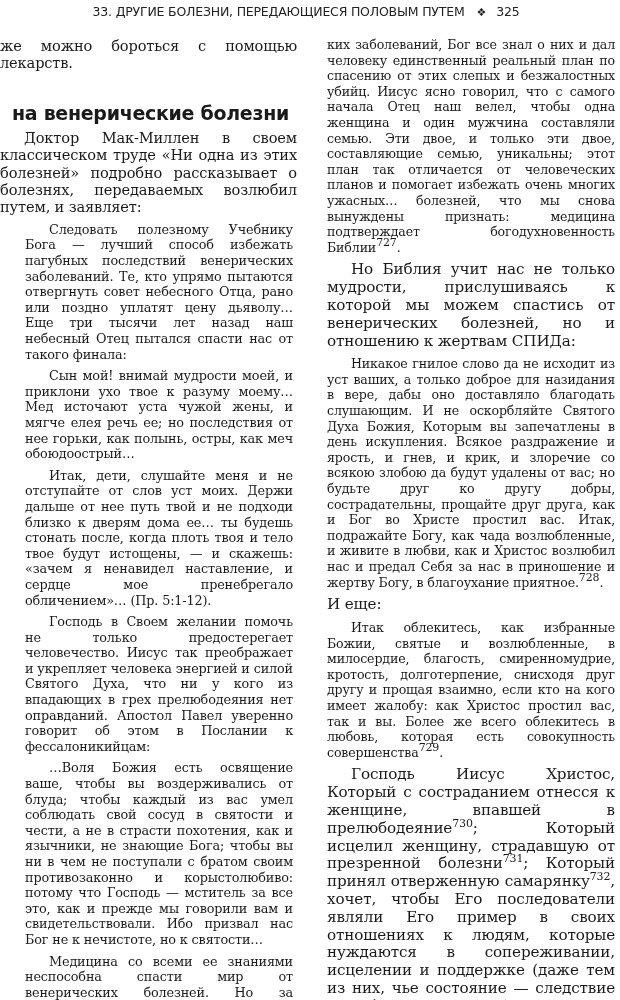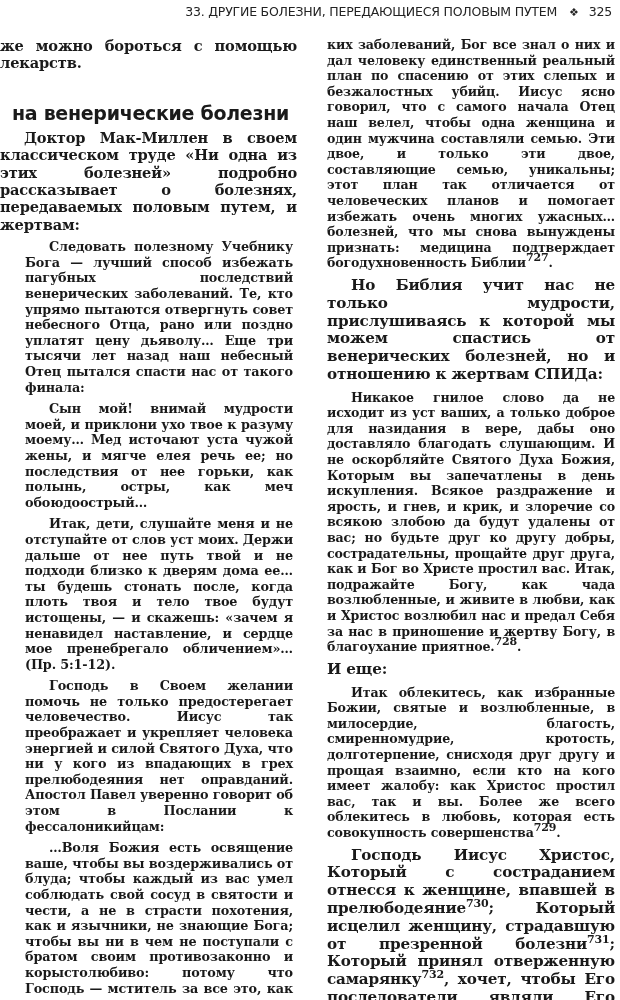--- a/index.html
+++ b/index.html
@@ -3,33 +3,33 @@
 <meta charset="utf-8">
 <style>
   html, body { margin: 0; padding: 0; }
   body {
     width: 620px; height: 1000px; overflow: hidden;
     background: #ffffff; color: #1a1a1a;
     position: relative;
   }
   .header {
     position: absolute; top: 4px; right: 8px; left: 0;
-    text-align: right;
+    text-align: center;
     font-family: "DejaVu Sans", sans-serif;
     font-size: 12.5px; letter-spacing: -0.2px; color: #222;
     white-space: nowrap;
   }
   .header .sep { margin: 0 10px 0 12px; font-size: 11px; }
   .col {
     position: absolute; top: 37px;
     font-family: "DejaVu Serif", serif;
   }
   .col.left { left: 0px; width: 297px; }
   .col.right { left: 327px; width: 288px; }
-  .col p { margin: 0; text-align: justify; hyphens: manual; font-weight: bold; }
+  .col p { margin: 0; text-align: justify; hyphens: manual; }
   .body-text { font-size: 14.6px; line-height: 17.4px; letter-spacing: -0.15px; }
   .body-text.big { font-size: 15.2px; line-height: 17.8px; }
   .indent { text-indent: 24px; }
   .quote {
     font-size: 12.8px; line-height: 15.6px; letter-spacing: -0.15px;
     margin-left: 25px !important; margin-right: 4px !important;
   }
   .quote.r { margin-left: 0 !important; margin-right: 0 !important; font-size: 12.6px; }
   .quote.indent { text-indent: 24px; }
   .gap { height: 6px; }
@@ -46,21 +46,21 @@
 <div class="header">
   <span>33. ДРУГИЕ БОЛЕЗНИ, ПЕРЕДАЮЩИЕСЯ ПОЛОВЫМ ПУТЕМ</span><span class="sep">❖</span><span>325</span>
 </div>
 
 <div class="col left">
   <p class="body-text">же можно бороться с помощью лекарств.</p>
   <p class="heading">
     <br>
     <span>на венерические болезни</span>
   </p>
-  <p class="body-text indent">Доктор Мак-Миллен в своем классическом труде «Ни одна из этих болезней» подробно рассказывает о болезнях, передаваемых половым путем, и жертвам:</p>
+  <p class="body-text indent">Доктор Мак-Миллен в своем классическом труде «Ни одна из этих болезней» подробно рассказывает о болезнях, передаваемых возлюбил путем, и заявляет:</p>
   <div class="gap"></div>
   <p class="quote indent">Следовать полезному Учебнику Бога — лучший способ избежать пагубных последствий венерических заболеваний. Те, кто упрямо пытаются отвергнуть совет небесного Отца, рано или поздно уплатят цену дьяволу… Еще три тысячи лет назад наш небесный Отец пытался спасти нас от такого финала:</p>
   <div class="gap"></div>
   <p class="quote indent">Сын мой! внимай мудрости моей, и приклони ухо твое к разуму моему… Мед источают уста чужой жены, и мягче елея речь ее; но последствия от нее горьки, как полынь, остры, как меч обоюдоострый…</p>
   <div class="gap"></div>
   <p class="quote indent">Итак, дети, слушайте меня и не отступайте от слов уст моих. Держи дальше от нее путь твой и не подходи близко к дверям дома ее… ты будешь стонать после, когда плоть твоя и тело твое будут истощены, — и скажешь: «зачем я ненавидел наставление, и сердце мое пренебрегало обличением»… (Пр. 5:1-12).</p>
   <div class="gap"></div>
   <p class="quote indent">Господь в Своем желании помочь не только предостерегает человечество. Иисус так преображает и укрепляет человека энергией и силой Святого Духа, что ни у кого из впадающих в грех прелюбодеяния нет оправданий. Апостол Павел уверенно говорит об этом в Послании к фессалоникийцам:</p>
   <div class="gap"></div>
   <p class="quote indent">…Воля Божия есть освящение ваше, чтобы вы воздерживались от блуда; чтобы каждый из вас умел соблюдать свой сосуд в святости и чести, а не в страсти похотения, как и язычники, не знающие Бога; чтобы вы ни в чем не поступали с братом своим противозаконно и корыстолюбиво: потому что Господь — мститель за все это, как и прежде мы говорили вам и свидетельствовали. Ибо призвал нас Бог не к нечистоте, но к святости…</p>

